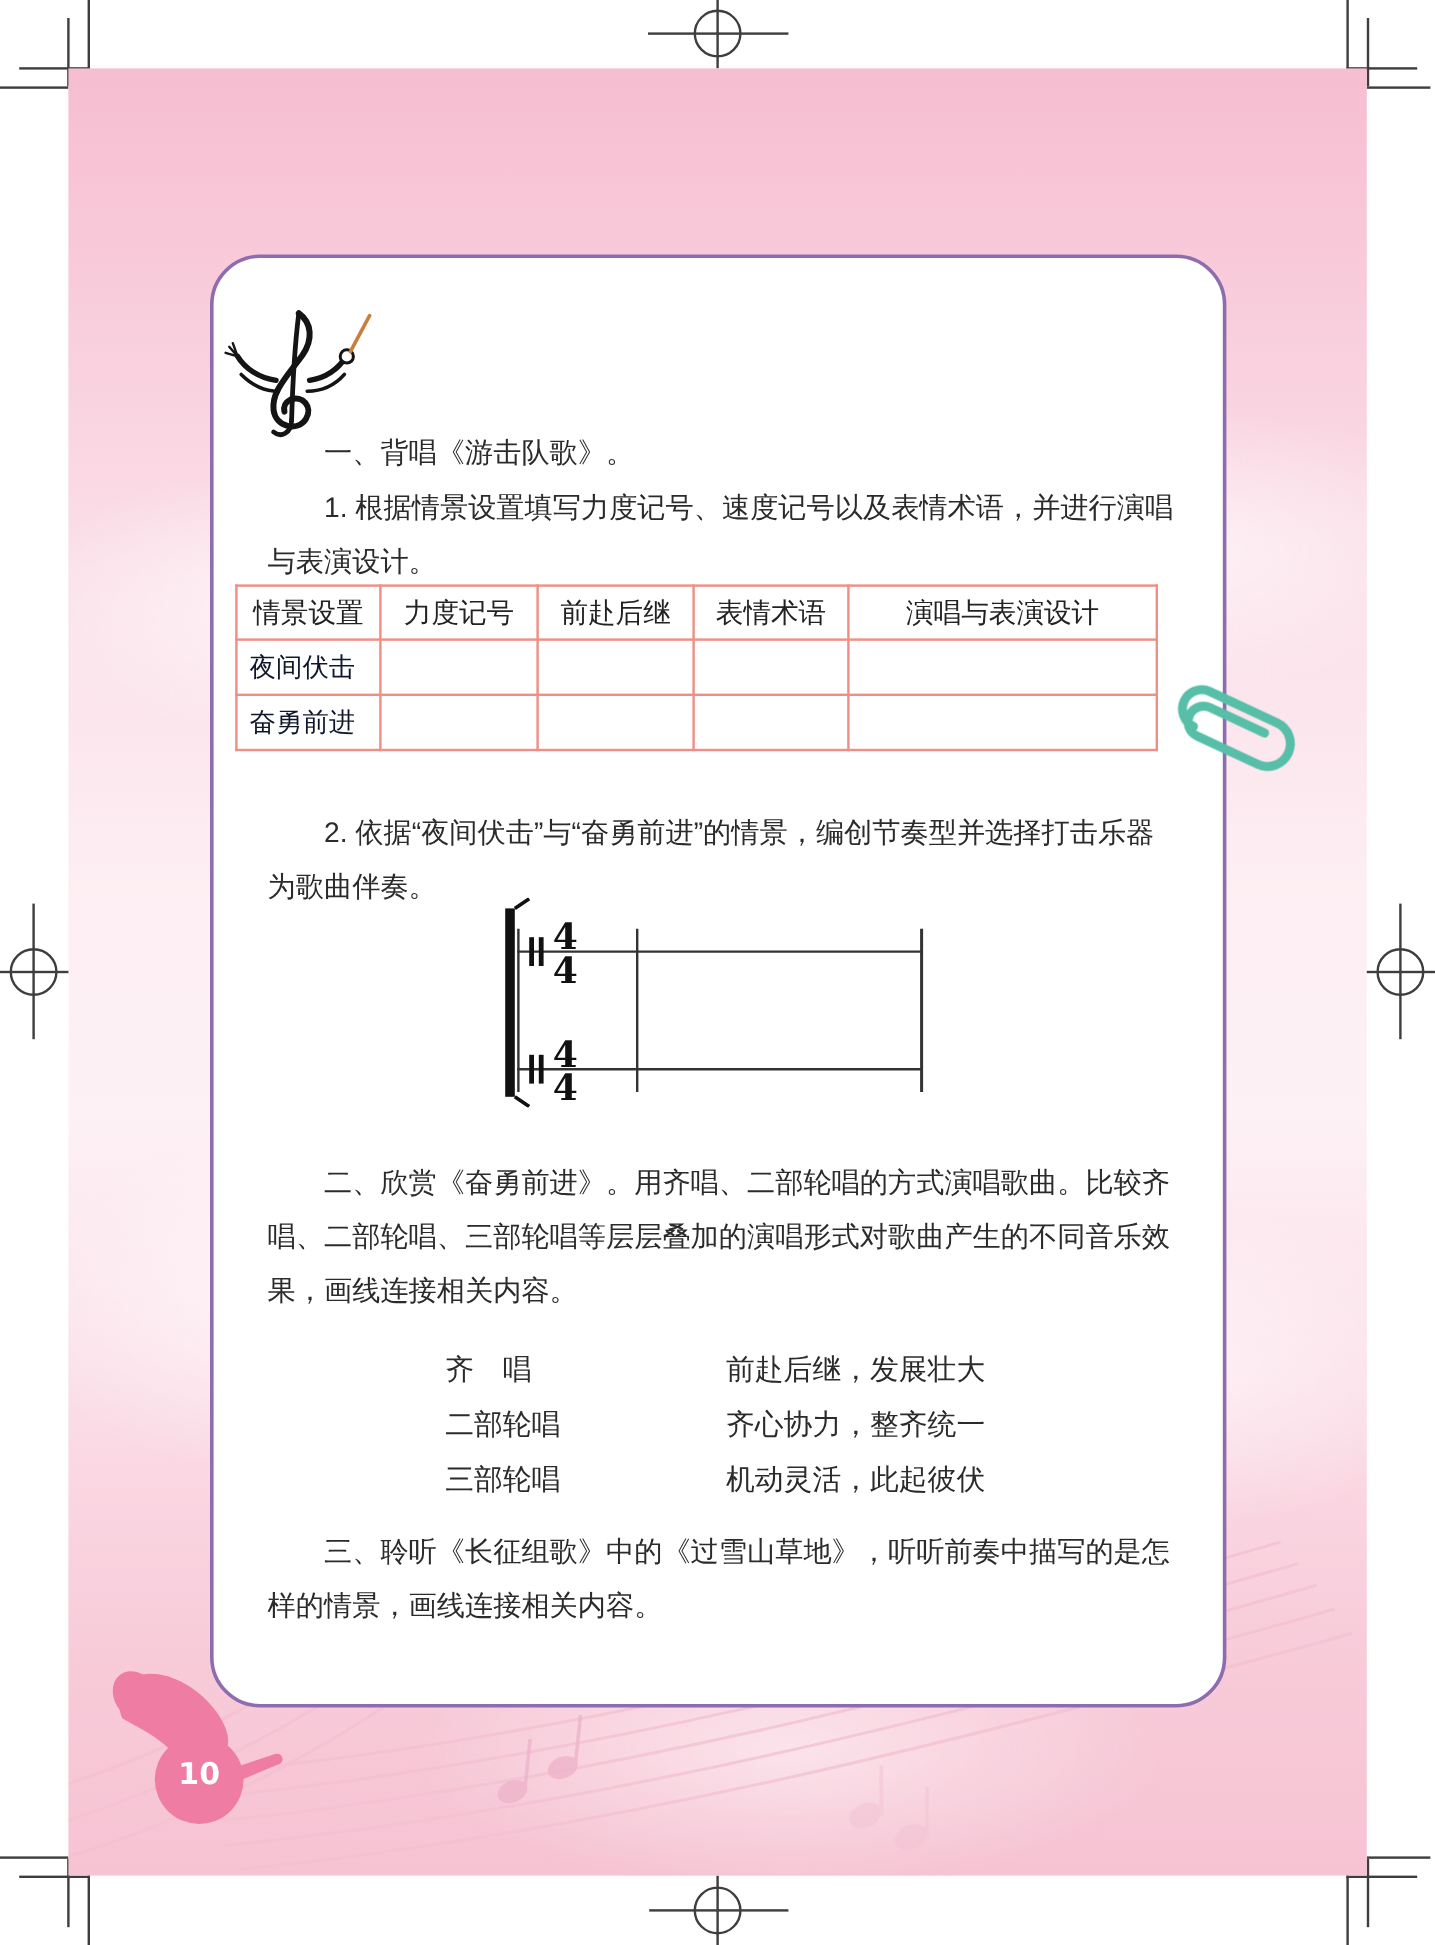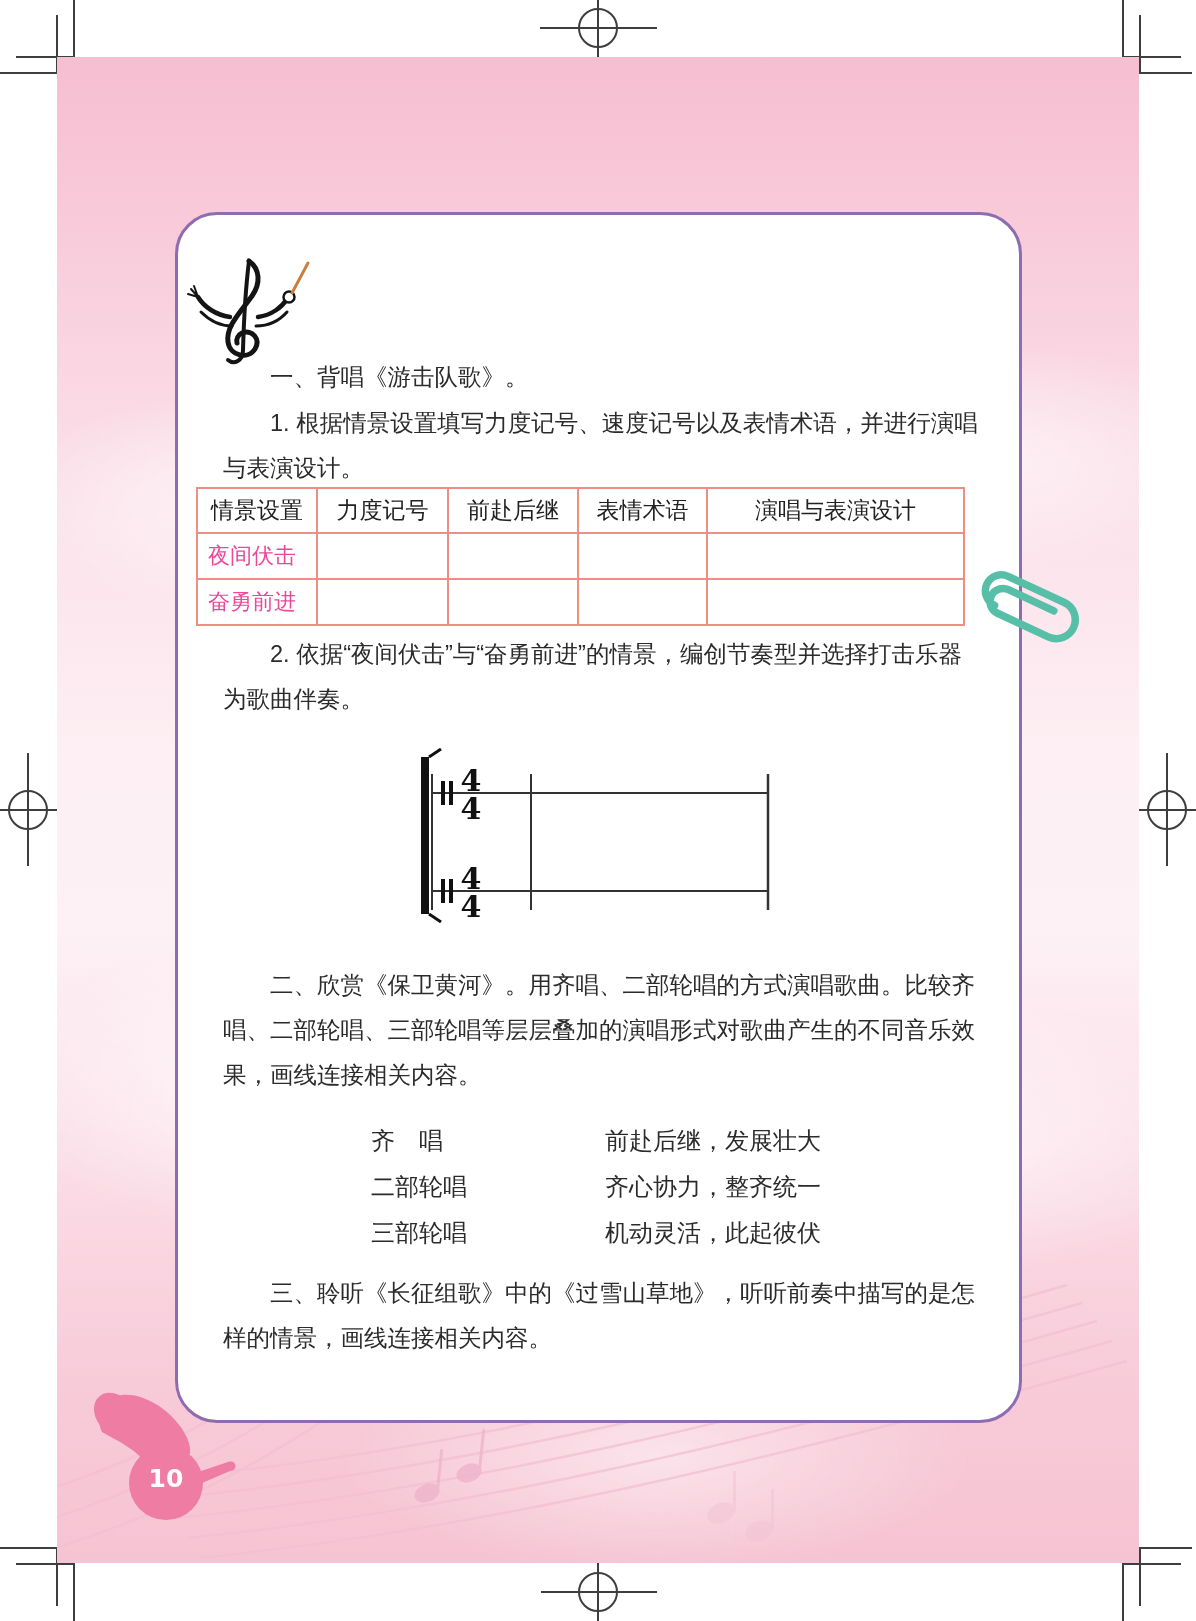--- a/index.html
+++ b/index.html
@@ -26,21 +26,21 @@
   #title .big{font-size:42px;}
   #title .small{font-size:30px;}
 
   .para{position:absolute;left:45px;width:762px;font-size:23.5px;line-height:45px;text-indent:2em;color:#2b2b2b;}
 
   
   #fill-table{position:absolute;left:18px;top:272px;border-collapse:collapse;table-layout:fixed;}
   #fill-table td,#fill-table th{border:2px solid #ee8e84;box-sizing:border-box;font-weight:normal;}
   #fill-table th{height:45px;font-size:23px;color:#222;text-align:center;}
   #fill-table td{height:46px;font-size:22px;}
-  #fill-table td.rowlabel{font-family:"Liberation Serif",serif;padding-left:10px;color:#ec4899;}
+  #fill-table td.rowlabel{font-family:"Liberation Serif",serif;padding-left:10px;color:#0f172a;}
 
   
   .match-row{position:absolute;font-size:24px;color:#2b2b2b;white-space:nowrap;}
   .match-left{position:absolute;left:193px;}
   .match-right{position:absolute;left:427px;}
 
   
   #notation{position:absolute;left:230px;top:533px;}
 
   
@@ -179,21 +179,21 @@
       <tr>
         <td class="rowlabel">奋勇前进</td>
         <td></td>
         <td></td>
         <td></td>
         <td></td>
       </tr>
     </tbody>
       </table>
 
-    <div class="para" style="top:417px;">2. 依据“夜间伏击”与“奋勇前进”的情景，编创节奏型并选择打击乐器为歌曲伴奏。</div>
+    <div class="para" style="top:457px;">2. 依据“夜间伏击”与“奋勇前进”的情景，编创节奏型并选择打击乐器为歌曲伴奏。</div>
 
     <svg id="notation" width="380" height="175" viewBox="0 0 380 175">
 
       <rect x="13" y="9" width="8" height="157" fill="#111"></rect>
       <path d="M21,9 Q27,5 33,1 M21,166 Q27,170 33,174" stroke="#111" stroke-width="3" fill="none"></path>
 
       <line x1="23" y1="45" x2="361" y2="45" stroke="#333" stroke-width="2"></line>
       <line x1="23" y1="143" x2="361" y2="143" stroke="#333" stroke-width="2"></line>
 
       <line x1="24" y1="26" x2="24" y2="162" stroke="#333" stroke-width="2"></line>
@@ -208,21 +208,21 @@
       </g>
 
       <g font-family="DejaVu Serif, serif" font-weight="bold" font-size="30" text-anchor="middle" fill="#111">
         <text x="63" y="43">4</text>
         <text x="63" y="71">4</text>
         <text x="63" y="141">4</text>
         <text x="63" y="169">4</text>
       </g>
     </svg>
 
-    <div class="para" style="top:748px;">二、欣赏《保卫黄河》。用齐唱、二部轮唱的方式演唱歌曲。比较齐唱、二部轮唱、三部轮唱等层层叠加的演唱形式对歌曲产生的不同音乐效果，画线连接相关内容。</div>
+    <div class="para" style="top:748px;">二、欣赏《奋勇前进》。用齐唱、二部轮唱的方式演唱歌曲。比较齐唱、二部轮唱、三部轮唱等层层叠加的演唱形式对歌曲产生的不同音乐效果，画线连接相关内容。</div>
 
     <div class="match-row" style="top:910px;">
       <span class="match-left">齐　唱</span>
       <span class="match-right">前赴后继，发展壮大</span>
     </div>
     <div class="match-row" style="top:956px;">
       <span class="match-left">二部轮唱</span>
       <span class="match-right">齐心协力，整齐统一</span>
     </div>
     <div class="match-row" style="top:1002px;">

